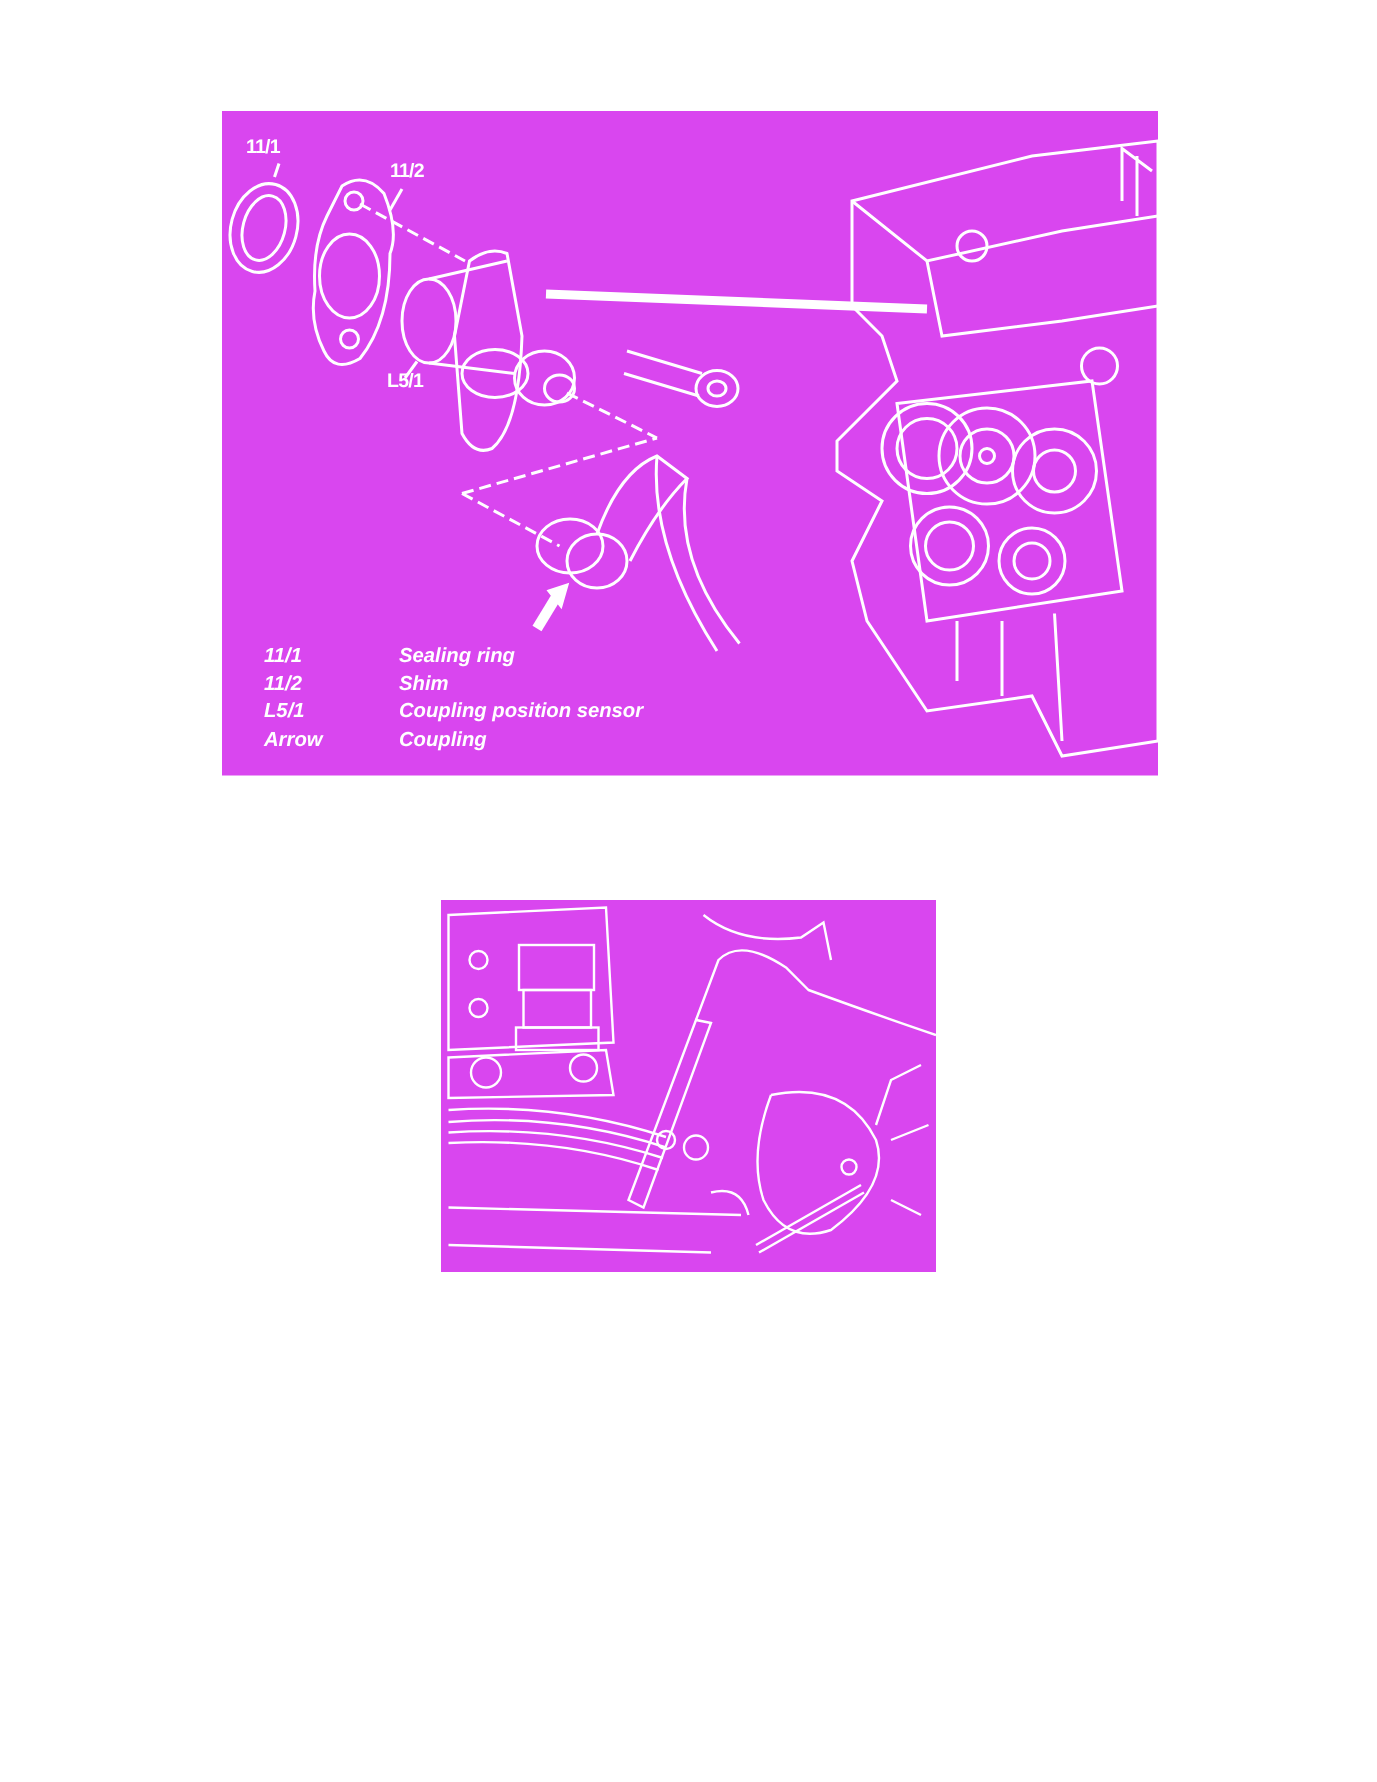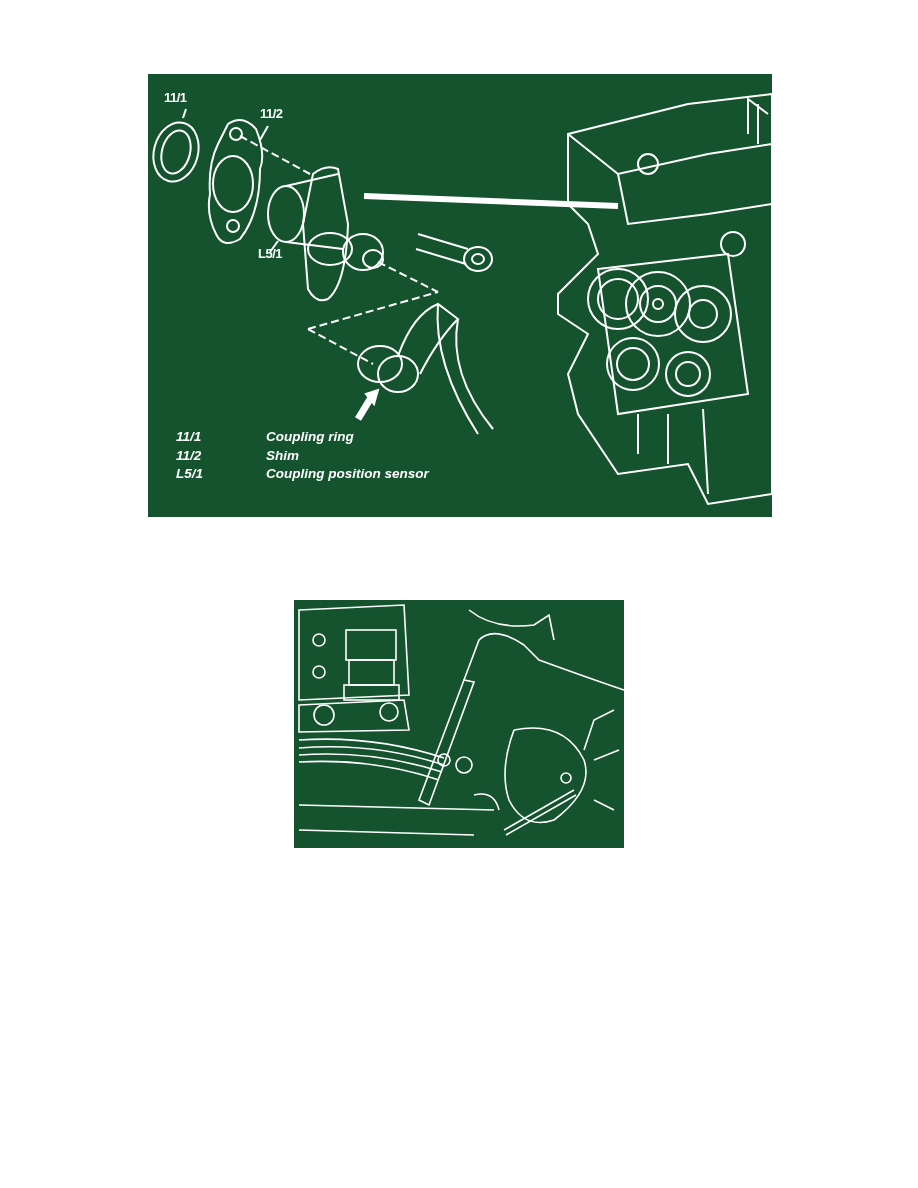--- a/index.html
+++ b/index.html
@@ -1,17 +1,17 @@
 <!DOCTYPE html>
 <html><head>
   <meta charset="utf-8">
   <style>
     html, body { margin: 0; padding: 0; background: #ffffff; }
     body { width: 918px; height: 1188px; position: relative; overflow: hidden; font-family: "Liberation Sans", sans-serif; }
-    .fig { position: absolute; background: #14532d; overflow: hidden; }
+    .fig { position: absolute; background: #d946ef; overflow: hidden; }
     #fig1 { left: 148px; top: 74px; width: 624px; height: 443px; }
     #fig2 { left: 294px; top: 600px; width: 330px; height: 248px; }
     .lbl { position: absolute; color: #ffffff; font-weight: bold; font-size: 13px; letter-spacing: -0.5px; }
     .legend { position: absolute; left: 28px; top: 354px; color: #ffffff; font-style: italic; font-weight: bold; font-size: 13.5px; line-height: 18.5px; }
     .legend .row { display: flex; }
     .legend .code { width: 90px; }
     svg { position: absolute; left: 0; top: 0; }
   </style>
 </head>
 <body>
@@ -76,29 +76,33 @@
     <circle cx="585" cy="170" r="12"></circle>
     <path d="M620 40 L600 25 L600 60 M610 30 L610 70"></path>
   </svg>
   <span class="lbl" style="left:16px;top:16px;">11/1</span>
   <span class="lbl" style="left:112px;top:32px;">11/2</span>
   <span class="lbl" style="left:110px;top:172px;">L5/1</span>
 
   <div class="legend">
     <div class="row">
       <span class="code">11/1</span>
-      <span>Coupling ring</span>
+      <span>Sealing ring</span>
     </div>
     <div class="row">
       <span class="code">11/2</span>
       <span>Shim</span>
     </div>
     <div class="row">
       <span class="code">L5/1</span>
       <span>Coupling position sensor</span>
+    </div>
+    <div class="row">
+      <span class="code">Arrow</span>
+      <span>Coupling</span>
     </div>
   </div>
 </div>
 
 <div id="fig2" class="fig">
   <svg width="330" height="248" viewBox="0 0 330 248" fill="none" stroke="#ffffff" stroke-width="1.6">
     <path d="M5 10 L110 5 L115 95 L5 100 Z"></path>
     <rect x="52" y="30" width="50" height="30"></rect>
     <rect x="55" y="60" width="45" height="25"></rect>
     <rect x="50" y="85" width="55" height="15"></rect>

